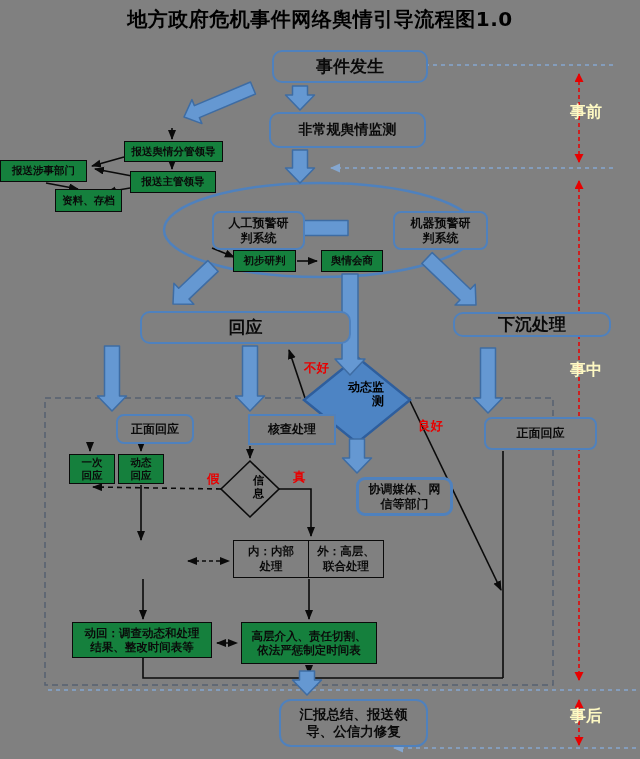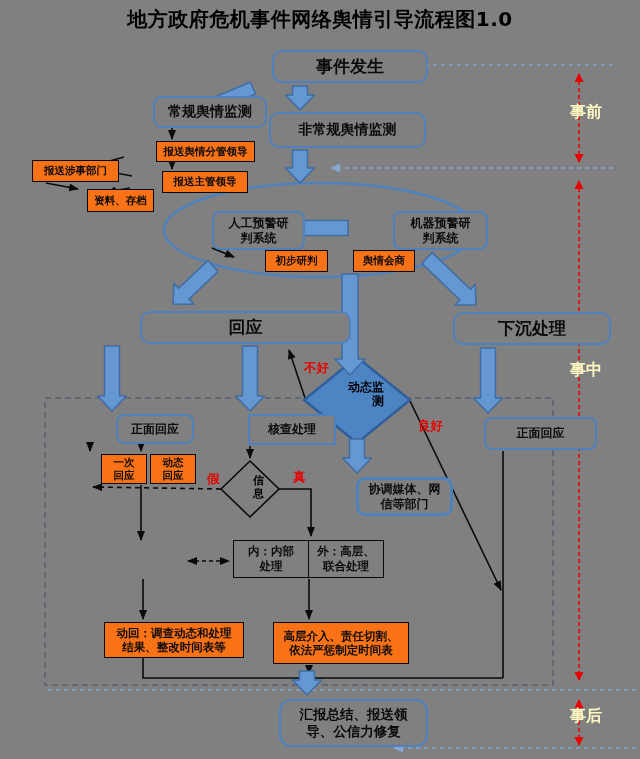--- a/index.html
+++ b/index.html
@@ -8,23 +8,23 @@
     position:relative;width:640px;height:759px;background:#808080;
     font-family:"DejaVu Sans","Liberation Sans",sans-serif;overflow:hidden;padding-left:44px;
   }
   #wires{position:absolute;left:0;top:0;width:640px;height:759px;}
   .bbox{
     position:absolute;border:2.5px solid #4f81bd;border-radius:10px;background:#808080;
     display:flex;align-items:center;justify-content:center;text-align:center;
     font-weight:bold;color:#0a0a0a;white-space:pre-line;line-height:1.25;margin-left:40px;
   }
   .kbox{
-    position:absolute;border:1.6px solid #0a0a0a;background:#f97316;
+    position:absolute;border:1.6px solid #0a0a0a;background:#15803d;
     display:flex;align-items:center;justify-content:center;text-align:center;
-    font-weight:bold;color:#0a0a0a;white-space:pre-line;line-height:1.25;margin-left:32px;
+    font-weight:bold;color:#0a0a0a;white-space:pre-line;line-height:1.25;
   }
   .split{position:absolute;border:1.8px solid #0a0a0a;background:#808080;display:flex;
     font-weight:bold;color:#0a0a0a;text-align:center;}
   .cell{flex:1;display:flex;align-items:center;justify-content:center;white-space:pre-line;line-height:1.3;}
   .cell.divider{border-right:1.8px solid #0a0a0a;}
   .lbl{position:absolute;font-weight:bold;color:#fef9c3;white-space:pre-line;text-align:right;}
   .rlbl{position:absolute;font-weight:bold;color:#e80000;white-space:nowrap;}
   .dtext{position:absolute;font-weight:bold;color:#000000;text-align:right;white-space:pre-line;line-height:1.2;}
   #title{position:absolute;left:40px;top:6px;width:560px;text-align:center;
     font-size:20px;font-weight:bold;color:#000;letter-spacing:0.5px;}
@@ -105,28 +105,27 @@
         <polygon points="242.5,346 242.5,396 235.5,396 250,411 264.5,396 257.5,396 257.5,346"></polygon>
         <polygon points="480.5,348 480.5,398 473.5,398 488,413 502.5,398 495.5,398 495.5,348"></polygon>
         <polygon points="349.5,439 349.5,458 342.5,458 357,473 371.5,458 364.5,458 364.5,439"></polygon>
         <polygon points="299.5,671 299.5,680 292.5,680 307,695 321.5,680 314.5,680 314.5,671"></polygon>
       </g>
   </svg>
 
   <div id="title">地方政府危机事件网络舆情引导流程图1.0</div>
 
   <div class="bbox" style="left:232px;top:50px;width:156px;height:33px;font-size:17px">事件发生</div>
-  <div class="bbox" style="left:113px;top:96px;width:114px;height:32px;font-size:14px;border-radius:9px">常规舆情监测</div>
   <div class="bbox" style="left:229px;top:112px;width:157px;height:36px;font-size:14px">非常规舆情监测</div>
   <div class="bbox" style="left:172px;top:211px;width:93px;height:39px;font-size:12px;border-radius:8px">人工预警研
 判系统</div>
   <div class="bbox" style="left:353px;top:211px;width:95px;height:39px;font-size:12px;border-radius:8px">机器预警研
 判系统</div>
   <div class="bbox" style="left:100px;top:311px;width:211px;height:33px;font-size:17px">回应</div>
-  <div class="bbox" style="left:413px;top:312px;width:158px;height:33px;font-size:17px">下沉处理</div>
+  <div class="bbox" style="left:413px;top:312px;width:158px;height:25px;font-size:17px">下沉处理</div>
   <div class="bbox" style="left:76px;top:414px;width:78px;height:30px;font-size:12px;border-radius:8px">正面回应</div>
   <div class="bbox" style="left:208px;top:414px;width:88px;height:31px;font-size:12px;border-radius:0">核查处理</div>
   <div class="bbox" style="left:444px;top:417px;width:113px;height:33px;font-size:12px;border-radius:8px">正面回应</div>
   <div class="bbox" style="left:316px;top:477px;width:97px;height:39px;font-size:12px;border-width:3px;border-radius:9px">协调媒体、网
 信等部门</div>
   <div class="bbox" style="left:239px;top:699px;width:149px;height:48px;font-size:13.5px;border-radius:12px">汇报总结、报送领
 导、公信力修复</div>
 
   <div class="kbox" style="left:0px;top:160px;width:87px;height:22px;font-size:10.5px">报送涉事部门</div>
   <div class="kbox" style="left:124px;top:141px;width:99px;height:21px;font-size:10.5px">报送舆情分管领导</div>

